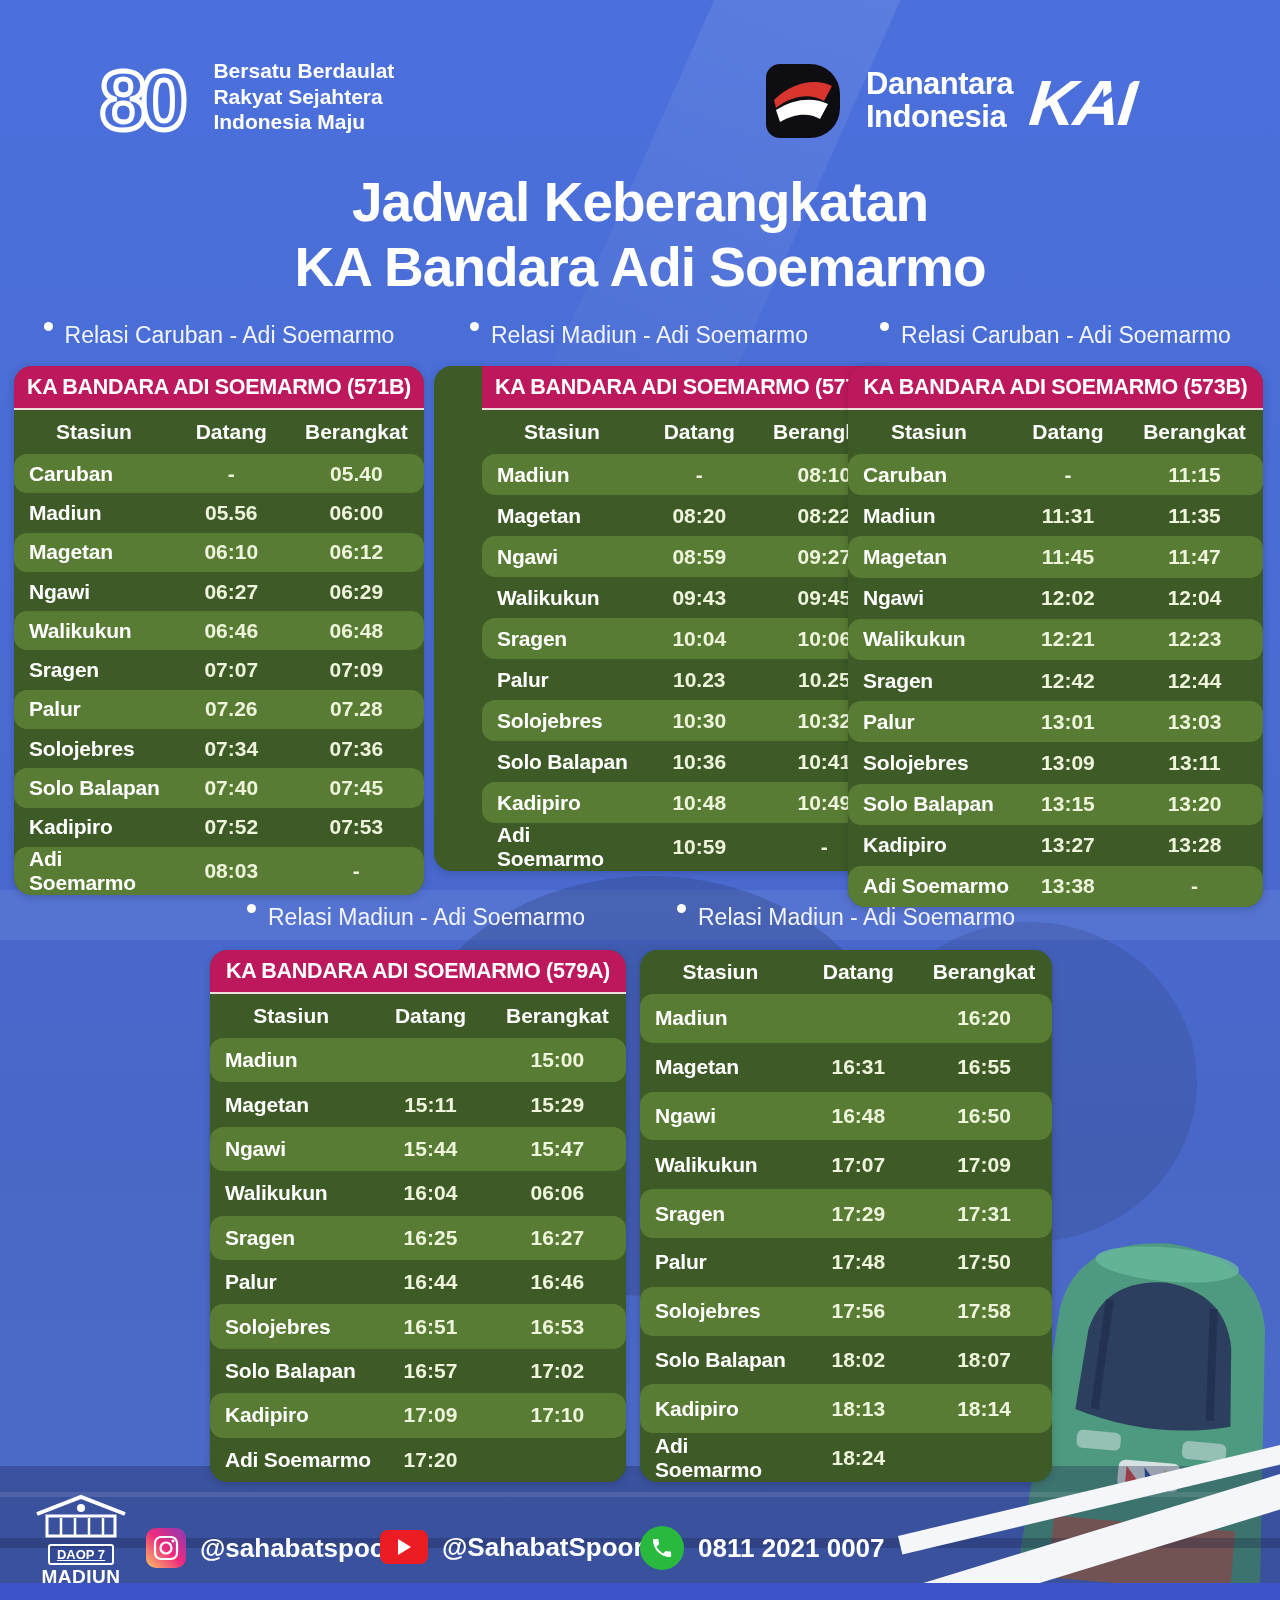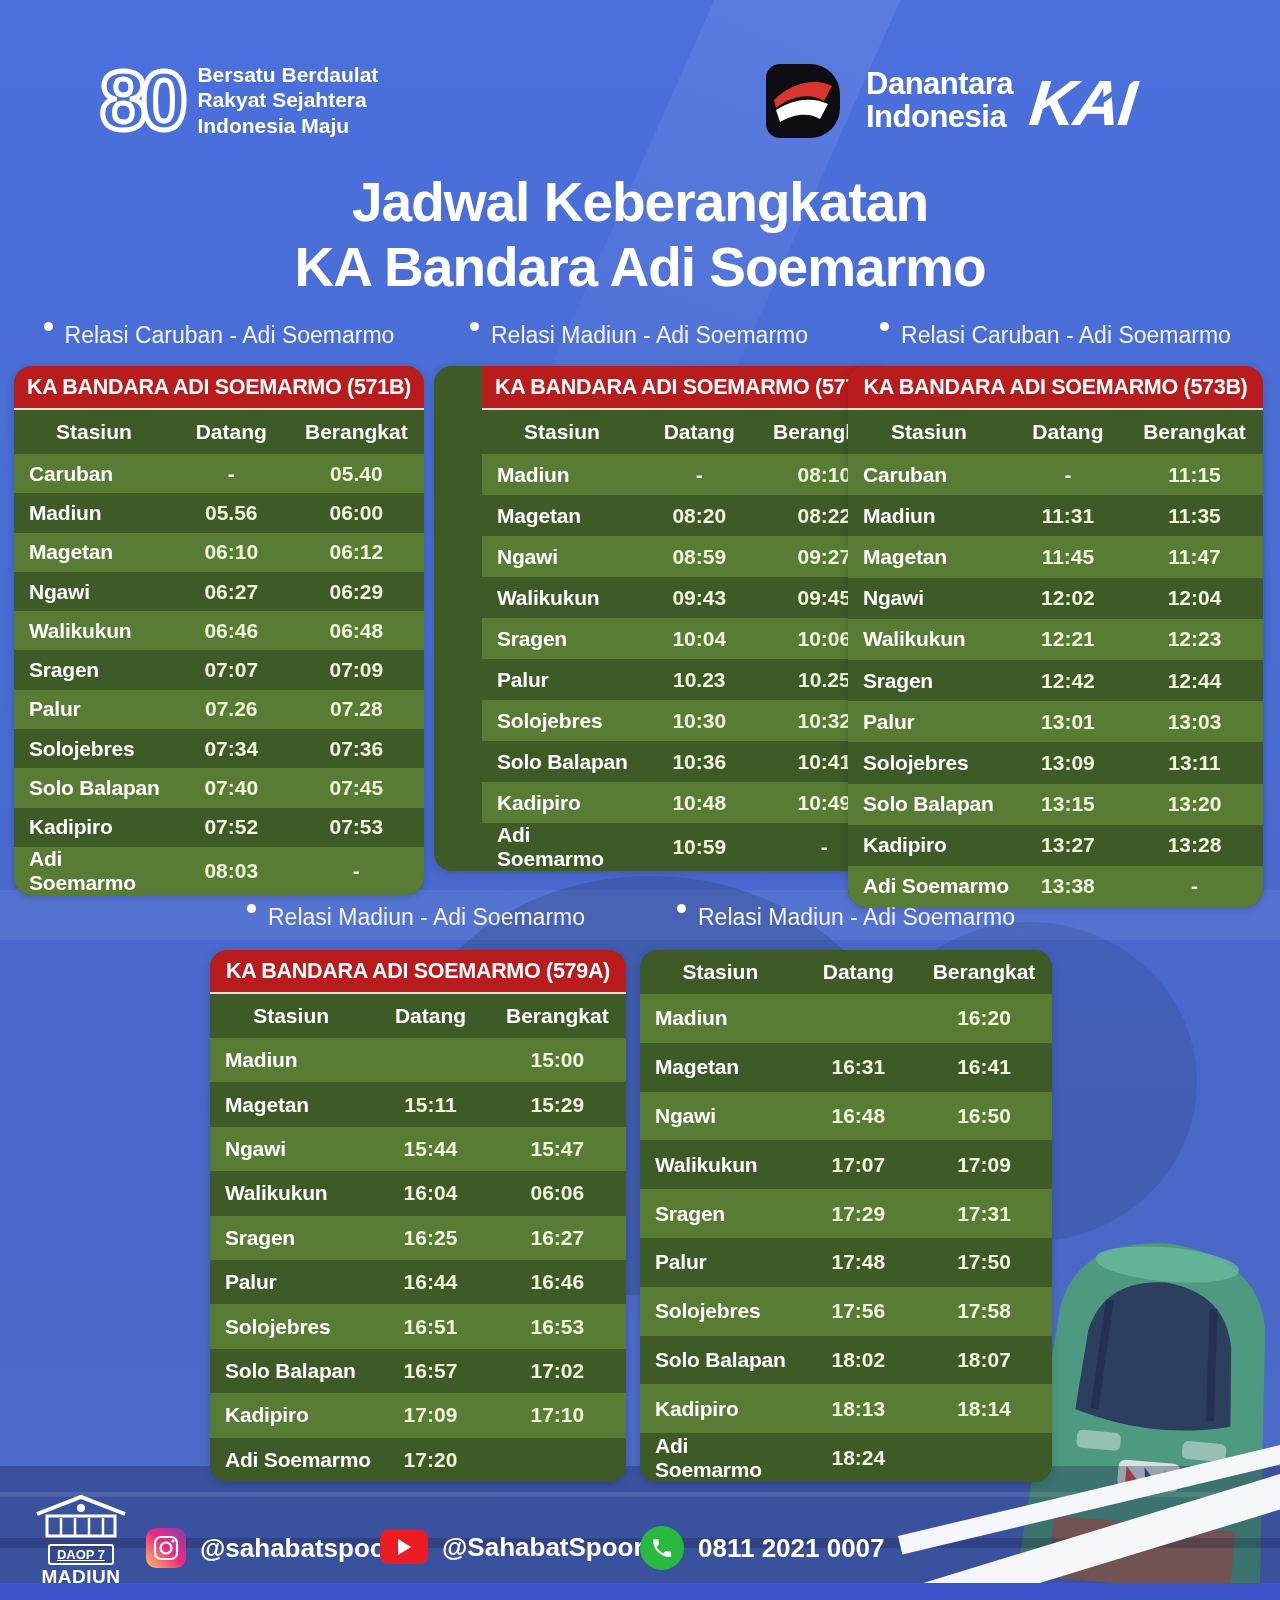--- a/index.html
+++ b/index.html
@@ -13,39 +13,39 @@
   .dome2{position:absolute;left:862px;top:922px;width:335px;height:320px;border-radius:50%;background:rgba(44,62,114,0.22);z-index:2;}
   .photo-band{position:absolute;left:0;top:1466px;width:1280px;height:120px;background:rgba(24,34,76,0.32);z-index:4;}
   .photo-band::before{content:"";position:absolute;left:0;top:26px;width:100%;height:5px;background:rgba(255,255,255,0.10);}
   .photo-band::after{content:"";position:absolute;left:0;top:72px;width:100%;height:10px;background:rgba(16,24,60,0.25);}
   .train{position:absolute;right:-6px;bottom:14px;z-index:3;opacity:0.92;transform:rotate(5deg);}
   .stripe{position:absolute;background:#f4f6fa;z-index:5;}
   .stripe-a{left:898px;top:1536px;width:420px;height:19px;transform:rotate(-13.4deg);transform-origin:0 0;}
   .stripe-b{left:894px;top:1592px;width:460px;height:34px;transform:rotate(-17deg);transform-origin:0 0;}
   .bottom-bar{position:absolute;left:0;top:1583px;width:1280px;height:17px;background:#3c53c9;z-index:8;}
   
-  .logo80{position:absolute;left:100px;top:58px;display:flex;gap:16px;align-items:center;z-index:10;}
+  .logo80{position:absolute;left:100px;top:58px;display:flex;gap:32px;align-items:flex-start;z-index:10;}
   .eighty{font-size:84px;font-weight:bold;letter-spacing:-6px;color:transparent;-webkit-text-stroke:5px #ffffff;line-height:84px;}
   .tagline{color:#fff;font-weight:bold;font-size:21px;line-height:1.22;}
   .danantara{position:absolute;left:766px;top:64px;display:flex;gap:26px;align-items:center;z-index:10;}
   .dn-icon{width:74px;height:74px;border-radius:14px 30px 30px 14px;background:#0e0e12;position:relative;overflow:hidden;}
   .dn-text{color:#fff;font-weight:bold;font-size:31px;line-height:1.06;letter-spacing:-0.5px;}
   .kai{position:absolute;left:1030px;top:66px;z-index:10;color:#fff;font-weight:bold;font-style:italic;font-size:64px;letter-spacing:-2px;transform:skewX(-6deg);}
   .kai-slash{position:absolute;left:58px;top:6px;width:96px;height:5px;background:#4b70dc;transform:rotate(-38deg);}
   .title{position:absolute;left:0;top:170px;width:1280px;text-align:center;color:#fff;font-weight:bold;font-size:55px;line-height:1.18;letter-spacing:-1px;z-index:10;}
   
   .relasi{position:absolute;height:32px;display:flex;align-items:flex-start;justify-content:center;gap:12px;color:#f2f5ff;font-size:23px;z-index:10;}
   .relasi .dot{width:9px;height:9px;border-radius:50%;background:#fff;}
   
   .tcard{position:absolute;border-radius:18px;overflow:hidden;background:#3d5a27;z-index:10;display:flex;flex-direction:column;box-shadow:0 2px 8px rgba(0,0,0,0.18);}
-  .ttitle{height:42px;flex:0 0 42px;display:flex;align-items:center;justify-content:center;color:#fff;font-weight:bold;font-size:21.5px;background:#b91c1c;border-bottom:2px solid rgba(238,243,232,0.9);letter-spacing:-0.3px;}
+  .ttitle{height:42px;flex:0 0 42px;display:flex;align-items:center;justify-content:center;color:#fff;font-weight:bold;font-size:21.5px;background:#be185d;border-bottom:2px solid rgba(238,243,232,0.9);letter-spacing:-0.3px;}
   .tcols{height:44px;flex:0 0 44px;display:grid;grid-template-columns:39% 28% 33%;align-items:center;background:#3d5a27;color:#fff;font-weight:bold;font-size:21px;}
   .tcols div{text-align:center;}
   .trows{flex:1;display:flex;flex-direction:column;}
-  .row{flex:1;display:grid;grid-template-columns:39% 28% 33%;align-items:center;}
+  .row{flex:1;display:grid;grid-template-columns:39% 28% 33%;align-items:center;border-radius:13px;}
   .row:nth-child(odd){background:#587c33;}
   .row:nth-child(even){background:#3d5a27;}
   .cell-station{padding-left:15px;color:#fff;font-weight:bold;font-size:21px;letter-spacing:-0.2px;}
   .cell-time{text-align:center;color:#eef5dc;font-size:21px;font-weight:bold;}
   #t1{left:14px;top:366px;width:410px;height:529px;}
   #t2{left:434px;top:366px;width:410px;height:505px;padding-left:48px;}
   #t3{left:848px;top:366px;width:415px;height:541px;}
   #t4{left:210px;top:950px;width:416px;height:532px;}
   #t5{left:640px;top:950px;width:412px;height:532px;}
   #r1{left:14px;top:322px;width:410px;}
@@ -412,21 +412,21 @@
     </div>
     <div class="trows">
         <div class="row">
           <div class="cell-station">Madiun</div>
           <div class="cell-time"></div>
           <div class="cell-time">16:20</div>
         </div>
         <div class="row">
           <div class="cell-station">Magetan</div>
           <div class="cell-time">16:31</div>
-          <div class="cell-time">16:41</div>
+          <div class="cell-time">16:55</div>
         </div>
         <div class="row">
           <div class="cell-station">Ngawi</div>
           <div class="cell-time">16:48</div>
           <div class="cell-time">16:50</div>
         </div>
         <div class="row">
           <div class="cell-station">Walikukun</div>
           <div class="cell-time">17:07</div>
           <div class="cell-time">17:09</div>

